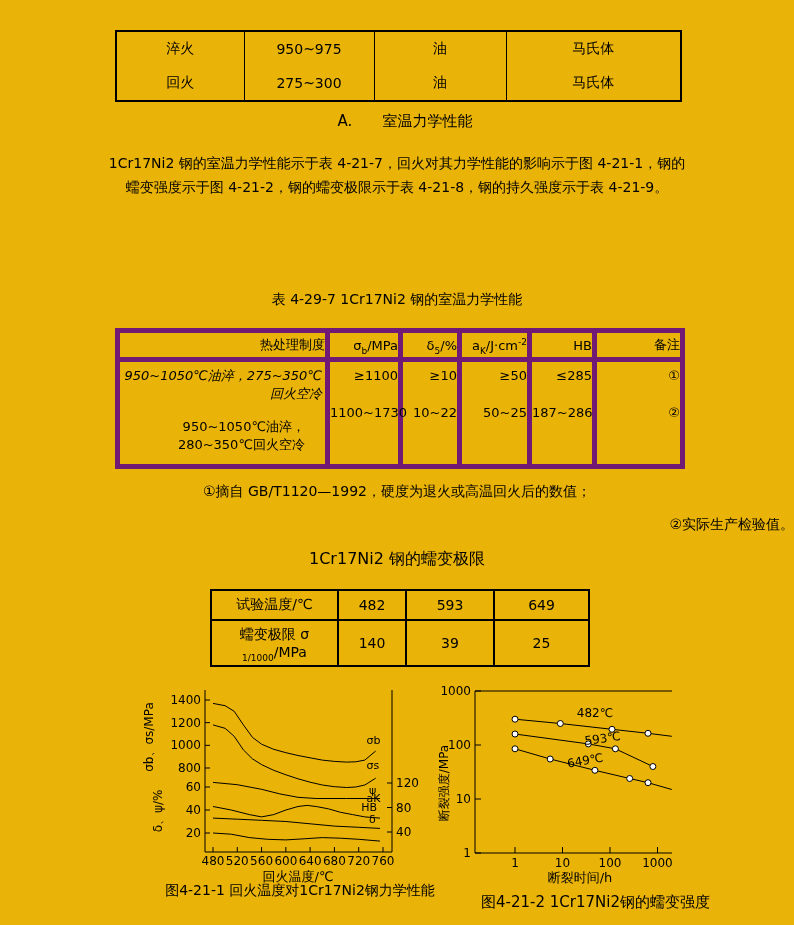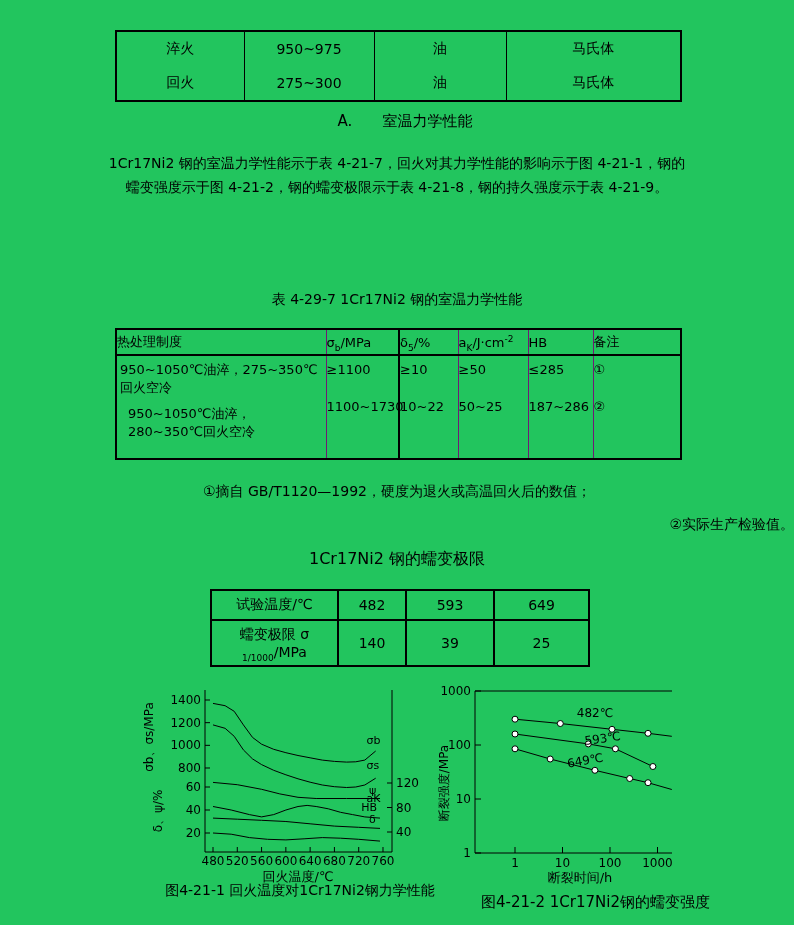--- a/index.html
+++ b/index.html
@@ -1,40 +1,40 @@
 <!DOCTYPE html>
 <html><head>
 <meta charset="utf-8">
 <style>
   html,body{margin:0;padding:0;background:#fff;}
-  #page{position:relative;width:794px;height:925px;background:#22c55e;color:#000;
+  #page{position:relative;width:794px;height:925px;background:#eab308;color:#000;
         font-family:"DejaVu Sans","Liberation Sans",sans-serif;font-size:14px;overflow:hidden;}
   table{border-collapse:collapse;table-layout:fixed;}
   sub{font-size:9px;line-height:0;}
   sup{font-size:9px;line-height:0;}
   
   .top-table{position:absolute;left:115px;top:30px;width:565px;border:2px solid #000;}
   .top-table td{border-left:1px solid #000;text-align:center;height:32px;vertical-align:middle;font-size:14px;}
   .top-table td:first-child{border-left:none;}
   
   .sec-head{position:absolute;top:112px;left:8px;width:100%;text-align:center;font-size:15px;}
   .sec-head .t{margin-left:30px;}
   
   .para{position:absolute;top:151px;left:0;width:100%;text-align:center;line-height:24px;font-size:14px;}
   
   .t7-title{position:absolute;top:291px;left:0;width:100%;text-align:center;font-size:14px;}
   .t7{position:absolute;left:115px;top:328px;width:565px;border:2px solid #000;font-size:13px;}
-  .t7 th,.t7 td{border:1px solid #701a75;text-align:left;font-weight:normal;padding:0;}
+  .t7 th,.t7 td{border:5px solid #701a75;text-align:right;font-weight:normal;padding:0;}
   .t7 thead th{height:24px;border-bottom:2px solid #000;}
   .t7 .thick-r{border-right:2px solid #000;}
   .t7 tbody td{height:102px;vertical-align:top;}
   .t7 .v1{margin-top:6px;}
   .t7 .v2{margin-top:22px;}
-  .t7 .t1{margin-top:5px;padding:0 3px;}
-  .t7 .t2{margin-top:8px;padding:0 11px;}
+  .t7 .t1{margin-top:5px;padding:0 3px;font-style:italic;}
+  .t7 .t2{margin-top:15px;padding:0 20px;}
   
   .note1{position:absolute;top:483px;left:0;width:100%;text-align:center;font-size:14px;}
   .note2{position:absolute;top:516px;left:0;width:100%;text-align:right;font-size:14px;}
   .creep-title{position:absolute;top:549px;left:0;width:100%;text-align:center;font-size:16px;}
   
   .creep{position:absolute;left:210px;top:589px;width:378px;border:2px solid #000;font-size:14px;}
   .creep td{border:2px solid #000;text-align:center;vertical-align:middle;}
   .creep .hrow td{height:26px;}
   .creep .brow td{height:42px;}
   

